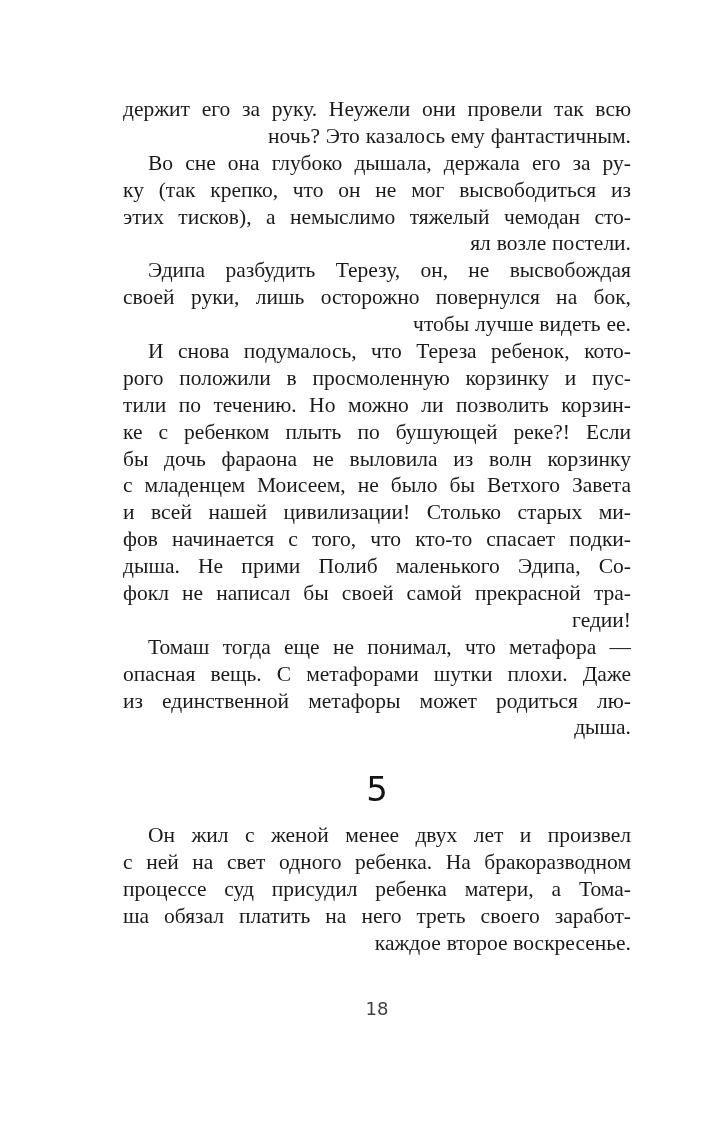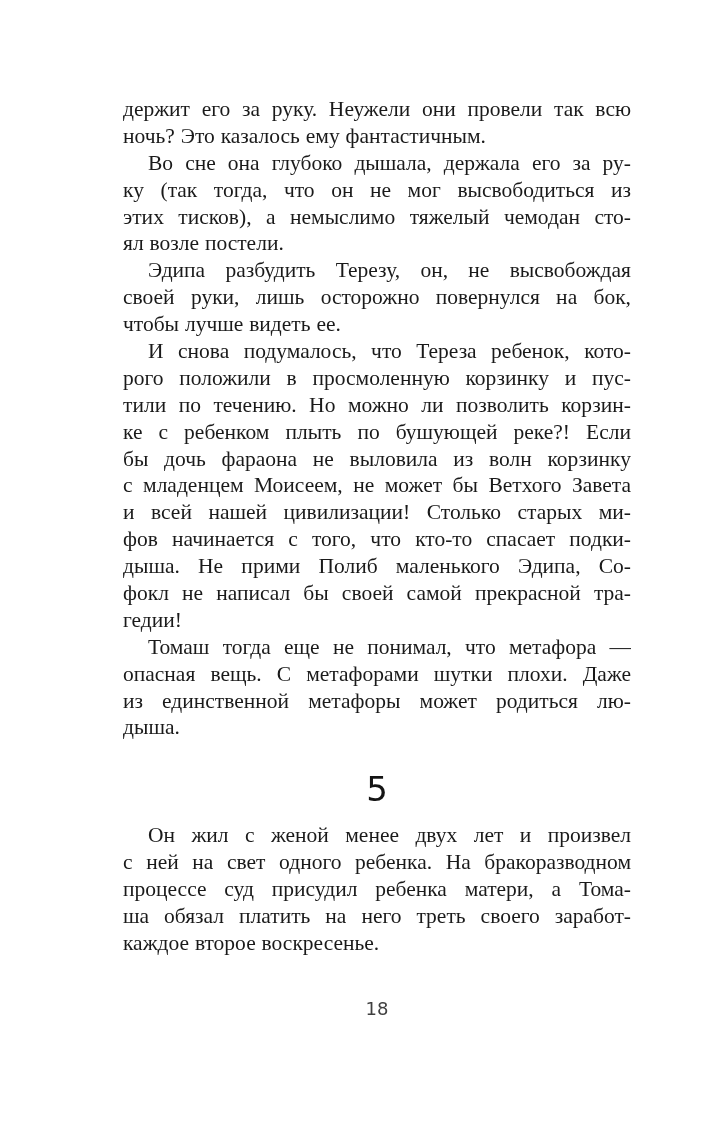--- a/index.html
+++ b/index.html
@@ -24,21 +24,21 @@
   }
   .para {
     margin: 0;
     padding: 0;
   }
   .line {
     font-size: 21.5px;
     line-height: 26.9px;
     height: 26.9px;
     overflow: hidden;
-    text-align: left;
+    text-align: right;
     word-spacing: 0.5px;
   }
   
   .line.just {
     text-align: justify;
     text-align-last: justify;
   }
   .para.indent .line:first-child {
     text-indent: 25px;
   }
@@ -70,36 +70,36 @@
 
 <div class="page">
   <div class="text-block">
     <div id="before-section">
         <div class="para">
           <div class="line just">держит его за руку. Неужели они провели так всю</div>
           <div class="line">ночь? Это казалось ему фантастичным.</div>
         </div>
         <div class="para indent">
           <div class="line just">Во сне она глубоко дышала, держала его за ру-</div>
-          <div class="line just">ку (так тогда, что он не мог высвободиться из</div>
+          <div class="line just">ку (так крепко, что он не мог высвободиться из</div>
           <div class="line just">этих тисков), а немыслимо тяжелый чемодан сто-</div>
           <div class="line">ял возле постели.</div>
         </div>
         <div class="para indent">
           <div class="line just">Эдипа разбудить Терезу, он, не высвобождая</div>
           <div class="line just">своей руки, лишь осторожно повернулся на бок,</div>
           <div class="line">чтобы лучше видеть ее.</div>
         </div>
         <div class="para indent">
           <div class="line just">И снова подумалось, что Тереза ребенок, кото-</div>
           <div class="line just">рого положили в просмоленную корзинку и пус-</div>
           <div class="line just">тили по течению. Но можно ли позволить корзин-</div>
           <div class="line just">ке с ребенком плыть по бушующей реке?! Если</div>
           <div class="line just">бы дочь фараона не выловила из волн корзинку</div>
-          <div class="line just">с младенцем Моисеем, не может бы Ветхого Завета</div>
+          <div class="line just">с младенцем Моисеем, не было бы Ветхого Завета</div>
           <div class="line just">и всей нашей цивилизации! Столько старых ми-</div>
           <div class="line just">фов начинается с того, что кто-то спасает подки-</div>
           <div class="line just">дыша. Не прими Полиб маленького Эдипа, Со-</div>
           <div class="line just">фокл не написал бы своей самой прекрасной тра-</div>
           <div class="line">гедии!</div>
         </div>
         <div class="para indent">
           <div class="line just">Томаш тогда еще не понимал, что метафора —</div>
           <div class="line just">опасная вещь. С метафорами шутки плохи. Даже</div>
           <div class="line just">из единственной метафоры может родиться лю-</div>

